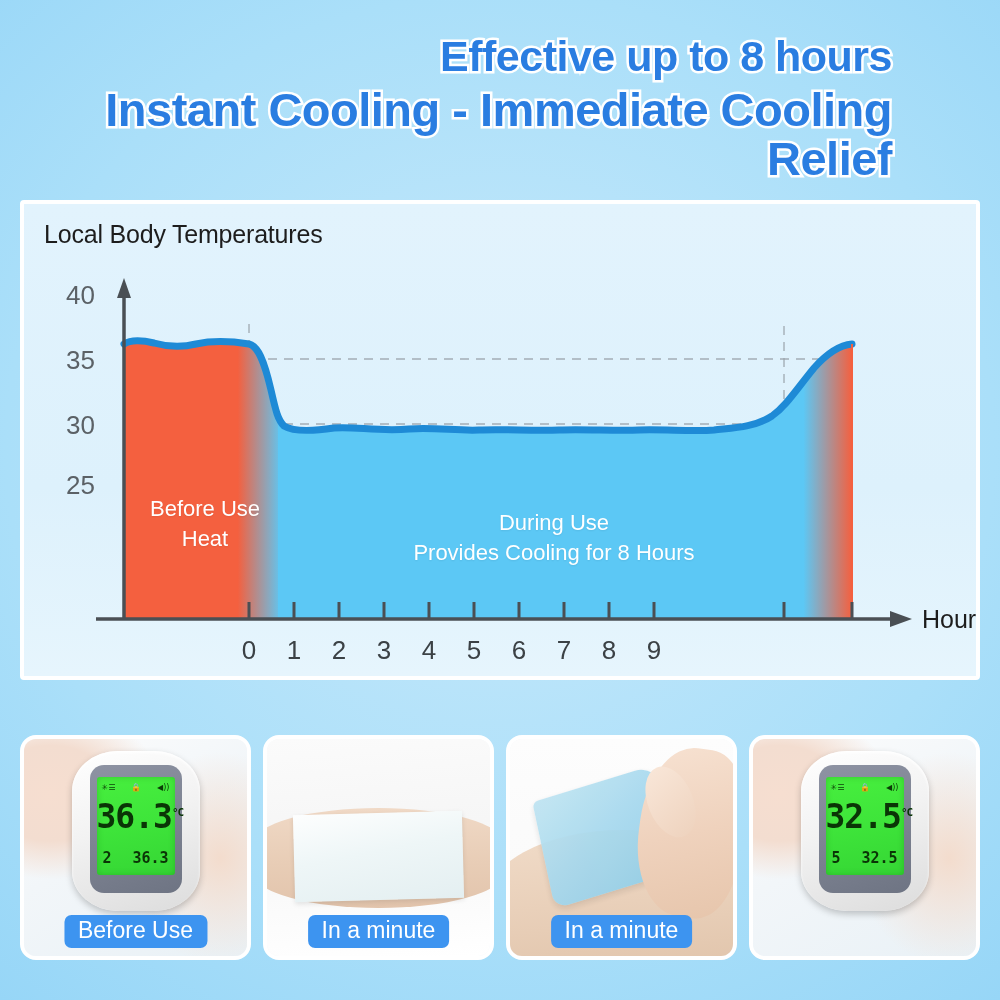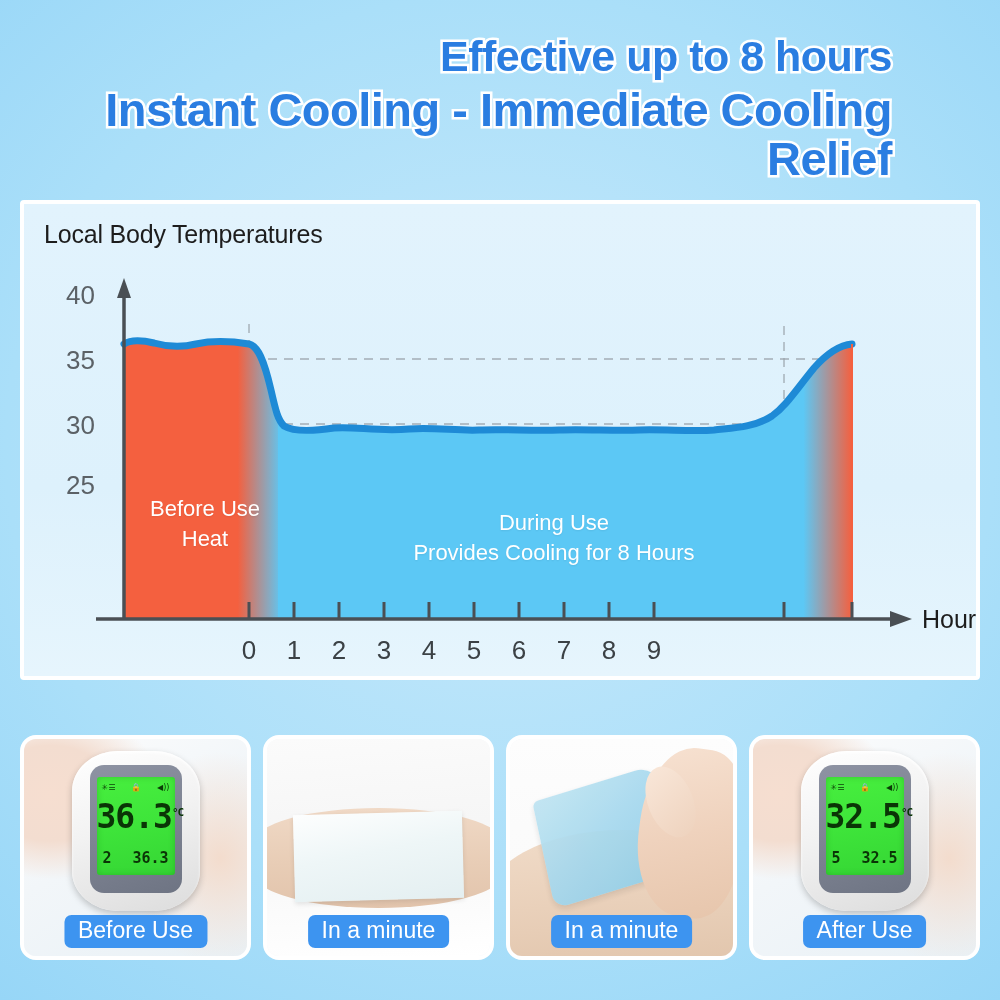--- a/index.html
+++ b/index.html
@@ -326,16 +326,15 @@
           <div class="lcd-main">
             <span>32.5</span><span class="lcd-unit">°C</span>
           </div>
           <div class="lcd-sub">
             <span>5</span>
             <span>32.5</span>
           </div>
         </div>
       </div>
     </div>
-    <div class="caption">After Use</div>
   </div>
 
 </div>
 
 </body></html>

